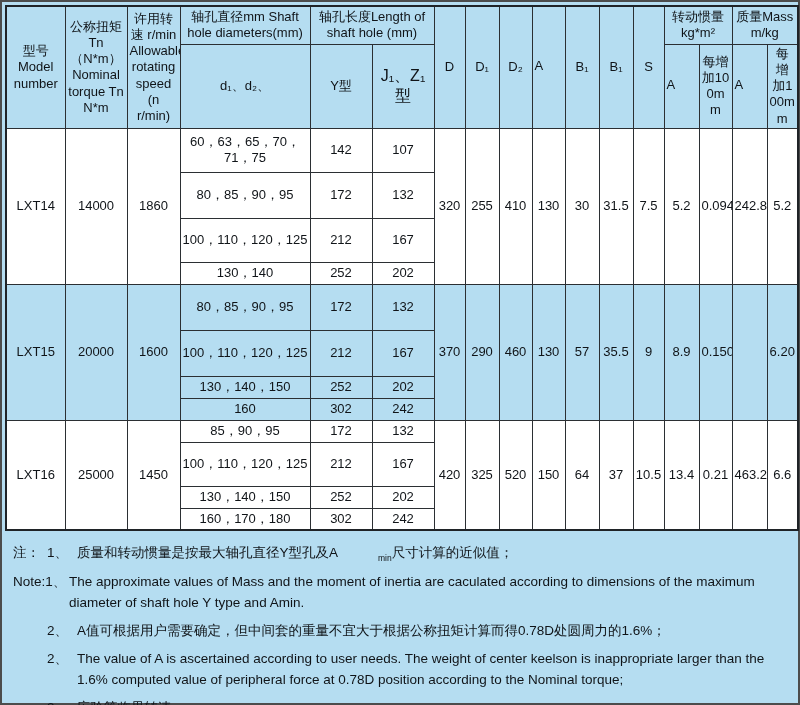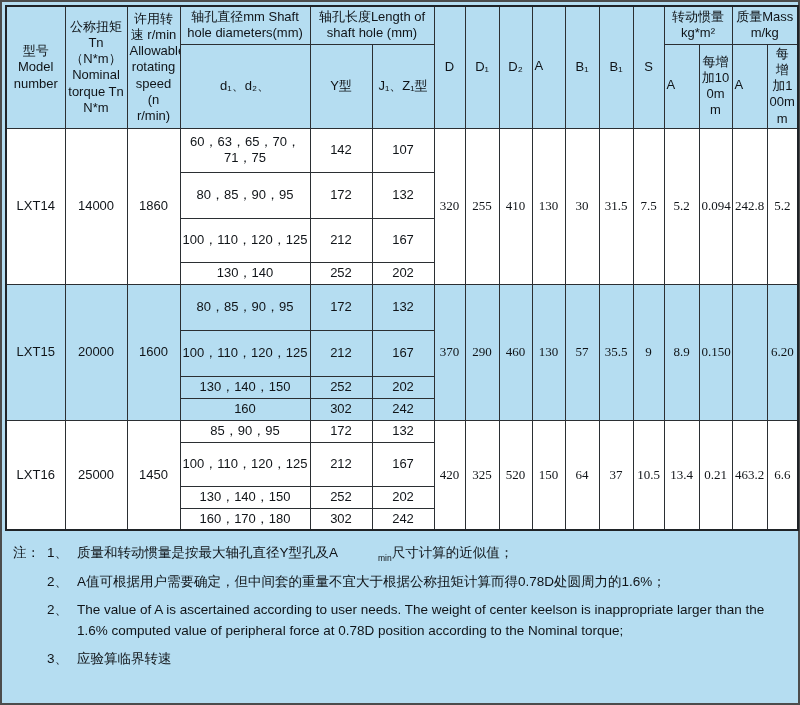--- a/index.html
+++ b/index.html
@@ -40,21 +40,21 @@
   td.hcell{font-size:11.5px;line-height:1.22;}
   td.hletter{font-size:14px;}
   td.hsmall{font-size:10px;line-height:1.15;word-break:break-all;}
   td.dlist{
     text-align:left;
     padding:2px 4px 2px 8px;
     font-size:14px;
     line-height:1.45;
   }
   td.num{font-size:14px;margin-left:16px;}
-  td.rnum{font-size:12.5px;padding:1px 0;font-family:Liberation Serif, serif;}
+  td.rnum{font-size:12.5px;padding:1px 0;}
   td.model{font-size:14px;}
   .g-white td{background:#ffffff;}
   .g-blue td{background:#b5ddf1;}
   sub{font-size:8.5px;padding-left:40px;}
   .notes{
     padding:12px 8px 0 8px;
     font-size:13.5px;
     color:#101418;
   }
   .note-line{
@@ -107,21 +107,21 @@
     <td class="hletter" rowspan="2"><span>A</span><sub>min</sub></td>
     <td class="hletter" rowspan="2">B₁</td>
     <td class="hletter" rowspan="2">B₁</td>
     <td class="hletter" rowspan="2">S</td>
     <td class="hcell" colspan="2">转动惯量 kg*m²</td>
     <td class="hcell" colspan="2">质量Mass m/kg</td>
   </tr>
   <tr class="hr2">
     <td class="hcell" style="font-size:13px">d₁、d₂、</td>
     <td class="hcell" style="font-size:13px">Y型</td>
-    <td class="hcell" style="font-size:13px">J₁、Z₁型</td>
+    <td class="hcell" style="font-size:16px">J₁、Z₁型</td>
     <td class="hcell"><span>A</span><sub>min</sub></td>
     <td class="hsmall">每增加100mm</td>
     <td class="hcell"><span>A</span><sub>min</sub></td>
     <td class="hsmall">每增加100mm</td>
   </tr>
 
   <tr class="r-med g-white">
     <td class="model" rowspan="4">LXT14</td>
     <td class="num" rowspan="4">14000</td>
     <td class="num" rowspan="4">1860</td>
@@ -227,20 +227,24 @@
   </tr>
 </tbody>
     </table>
 
 <div class="notes">
   <div class="note-line">
     <span class="np">注：</span>
     <span class="nn">1、</span>
     <span class="ntext"><span>质量和转动惯量是按最大轴孔直径Y型孔及A</span><sub>min</sub><span>尺寸计算的近似值；</span></span>
   </div>
+  <div class="note-line">
+    <span class="np" style="flex-basis:56px">Note:1、</span>
+    <span class="ntext">The approximate values of Mass and the moment of inertia are caculated according to dimensions of the maximum diameter of shaft hole Y type and Amin.</span>
+  </div>
   <div class="note-line indent">
     <span class="nn">2、</span>
     <span class="ntext">A值可根据用户需要确定，但中间套的重量不宜大于根据公称扭矩计算而得0.78D处圆周力的1.6%；</span>
   </div>
   <div class="note-line indent">
     <span class="nn">2、</span>
     <span class="ntext">The value of A is ascertained according to user needs. The weight of center keelson is inappropriate larger than the 1.6% computed value of peripheral force at 0.78D position according to the Nominal torque;</span>
   </div>
   <div class="note-line indent">
     <span class="nn">3、</span>

